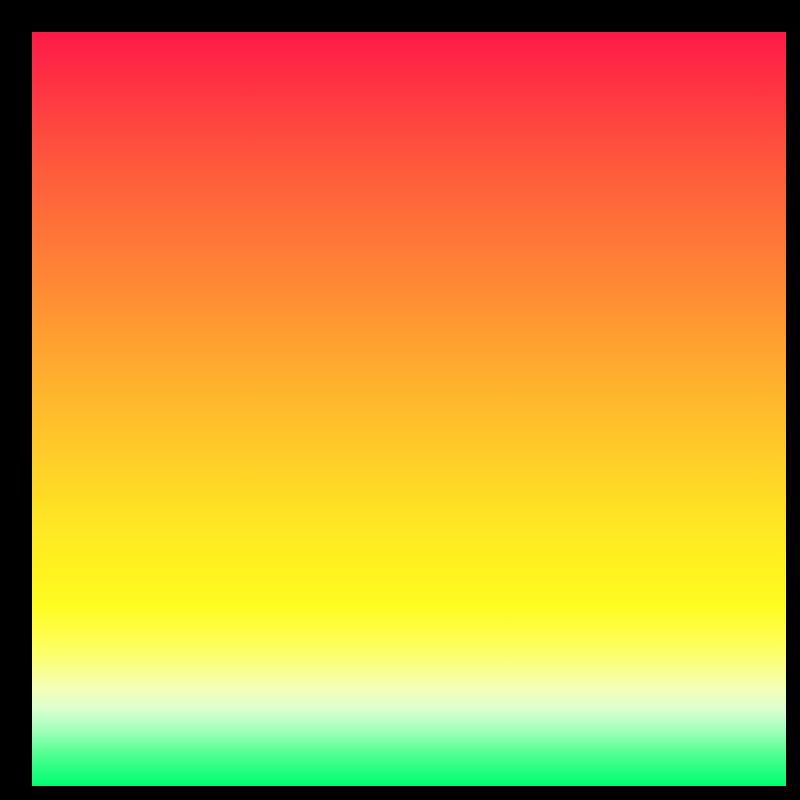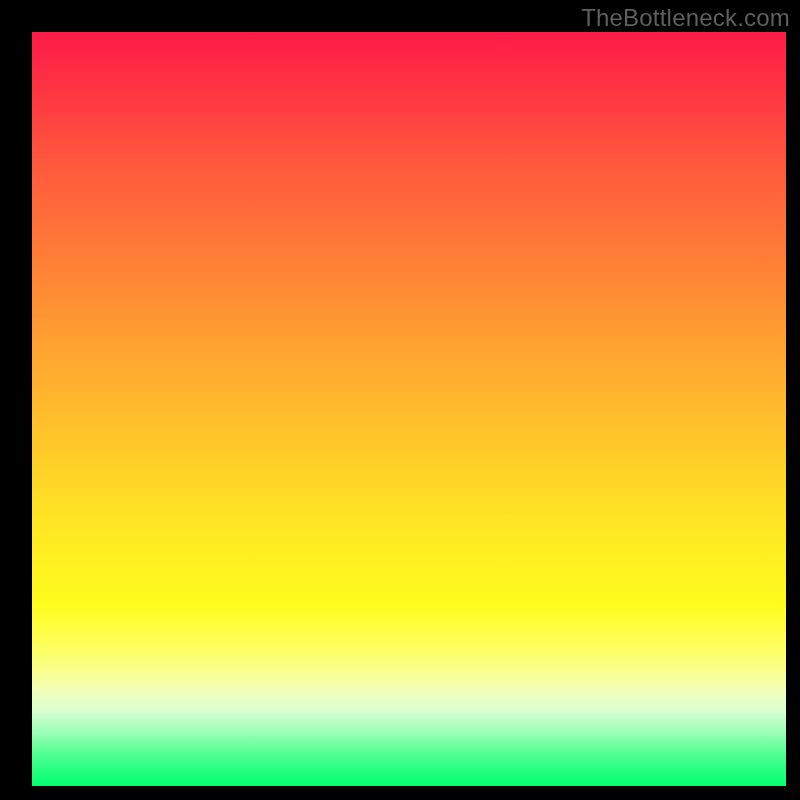--- a/index.html
+++ b/index.html
@@ -57,21 +57,20 @@
     font-weight: 500;
     letter-spacing: 0.2px;
     user-select: none;
   }
   svg { display: block; }
 </style>
 </head>
 <body>
 
 <div class="frame">
-  <div class="watermark">TheBottleneck.com</div>
   <div class="plot">
     <div class="gradient"></div>
     <svg id="curve-svg" width="754" height="754" viewBox="0 0 754 754">
         <path d="M 38 754 C 40.3 740.7, 47.0 701.5, 52 674 C 57.0 646.5, 62.7 617.0, 68 589 C 73.3 561.0, 78.7 533.2, 84 506 C 89.3 478.8, 94.7 451.3, 100 426 C 105.3 400.7, 110.7 376.7, 116 354 C 121.3 331.3, 127.0 310.0, 132 290 C 137.0 270.0, 141.7 251.3, 146 234 C 150.3 216.7, 154.3 200.3, 158 186 C 161.7 171.7, 164.7 160.0, 168 148 C 171.3 136.0, 175.0 124.7, 178 114 C 181.0 103.3, 183.7 93.0, 186 84 C 188.3 75.0, 190.0 67.3, 192 60 C 194.0 52.7, 196.0 46.0, 198 40 C 200.0 34.0, 202.0 29.0, 204 24 C 206.0 19.0, 209.0 12.3, 210 10 C 211.0 7.7, 205.0 10.0, 210 10 C 215.0 10.0, 235.0 10.0, 240 10 C 245.0 10.0, 238.7 7.3, 240 10 C 241.3 12.7, 245.0 19.7, 248 26 C 251.0 32.3, 254.3 40.0, 258 48 C 261.7 56.0, 265.7 64.3, 270 74 C 274.3 83.7, 278.7 94.3, 284 106 C 289.3 117.7, 295.3 130.3, 302 144 C 308.7 157.7, 315.7 172.7, 324 188 C 332.3 203.3, 341.7 219.3, 352 236 C 362.3 252.7, 373.3 270.0, 386 288 C 398.7 306.0, 412.7 325.0, 428 344 C 443.3 363.0, 460.0 382.0, 478 402 C 496.0 422.0, 515.3 443.0, 536 464 C 556.7 485.0, 578.7 506.3, 602 528 C 625.3 549.7, 650.7 572.0, 676 594 C 701.3 616.0, 741.0 649.0, 754 660" fill="none" stroke="#000" stroke-width="3" stroke-linecap="round"></path>
         <circle cx="161" cy="245" r="8" fill="#e9736e"></circle>
         <circle cx="166" cy="226" r="9" fill="#e9736e"></circle>
         <circle cx="170" cy="206" r="8" fill="#e9736e"></circle>
         <circle cx="175" cy="182" r="8" fill="#e9736e"></circle>
         <circle cx="181" cy="150" r="10" fill="#e9736e"></circle>
         <circle cx="186" cy="122" r="8" fill="#e9736e"></circle>

